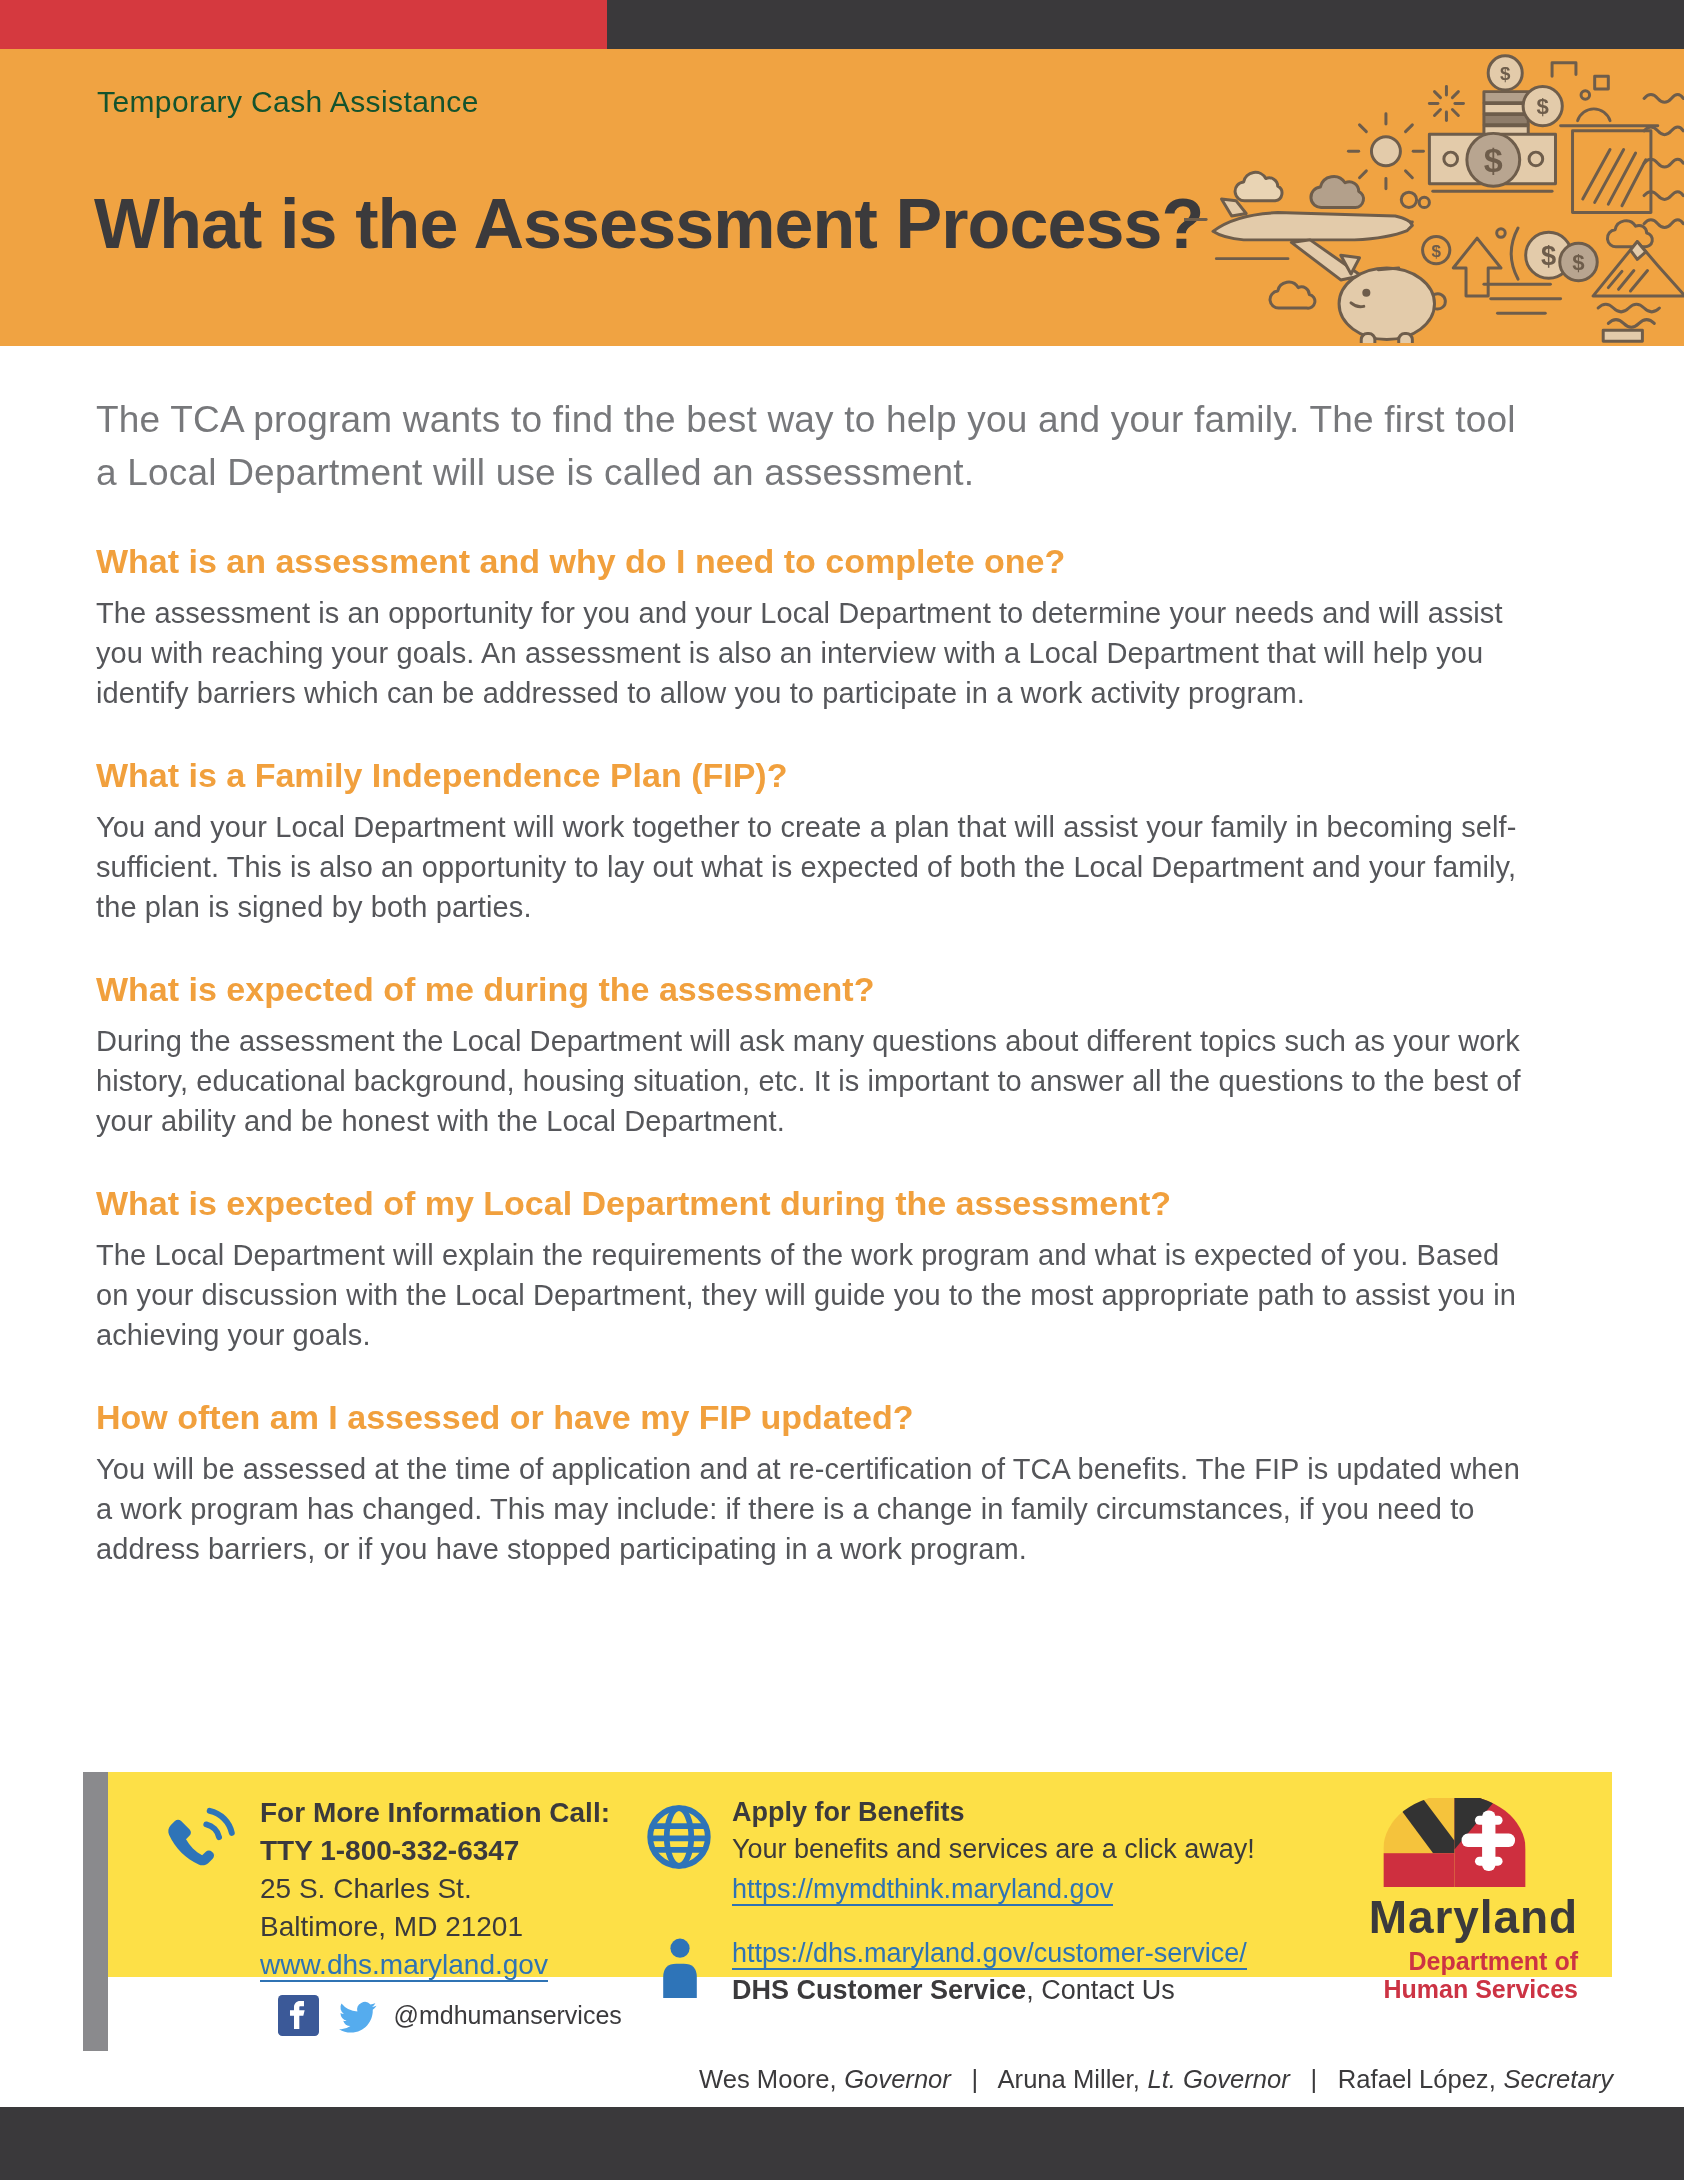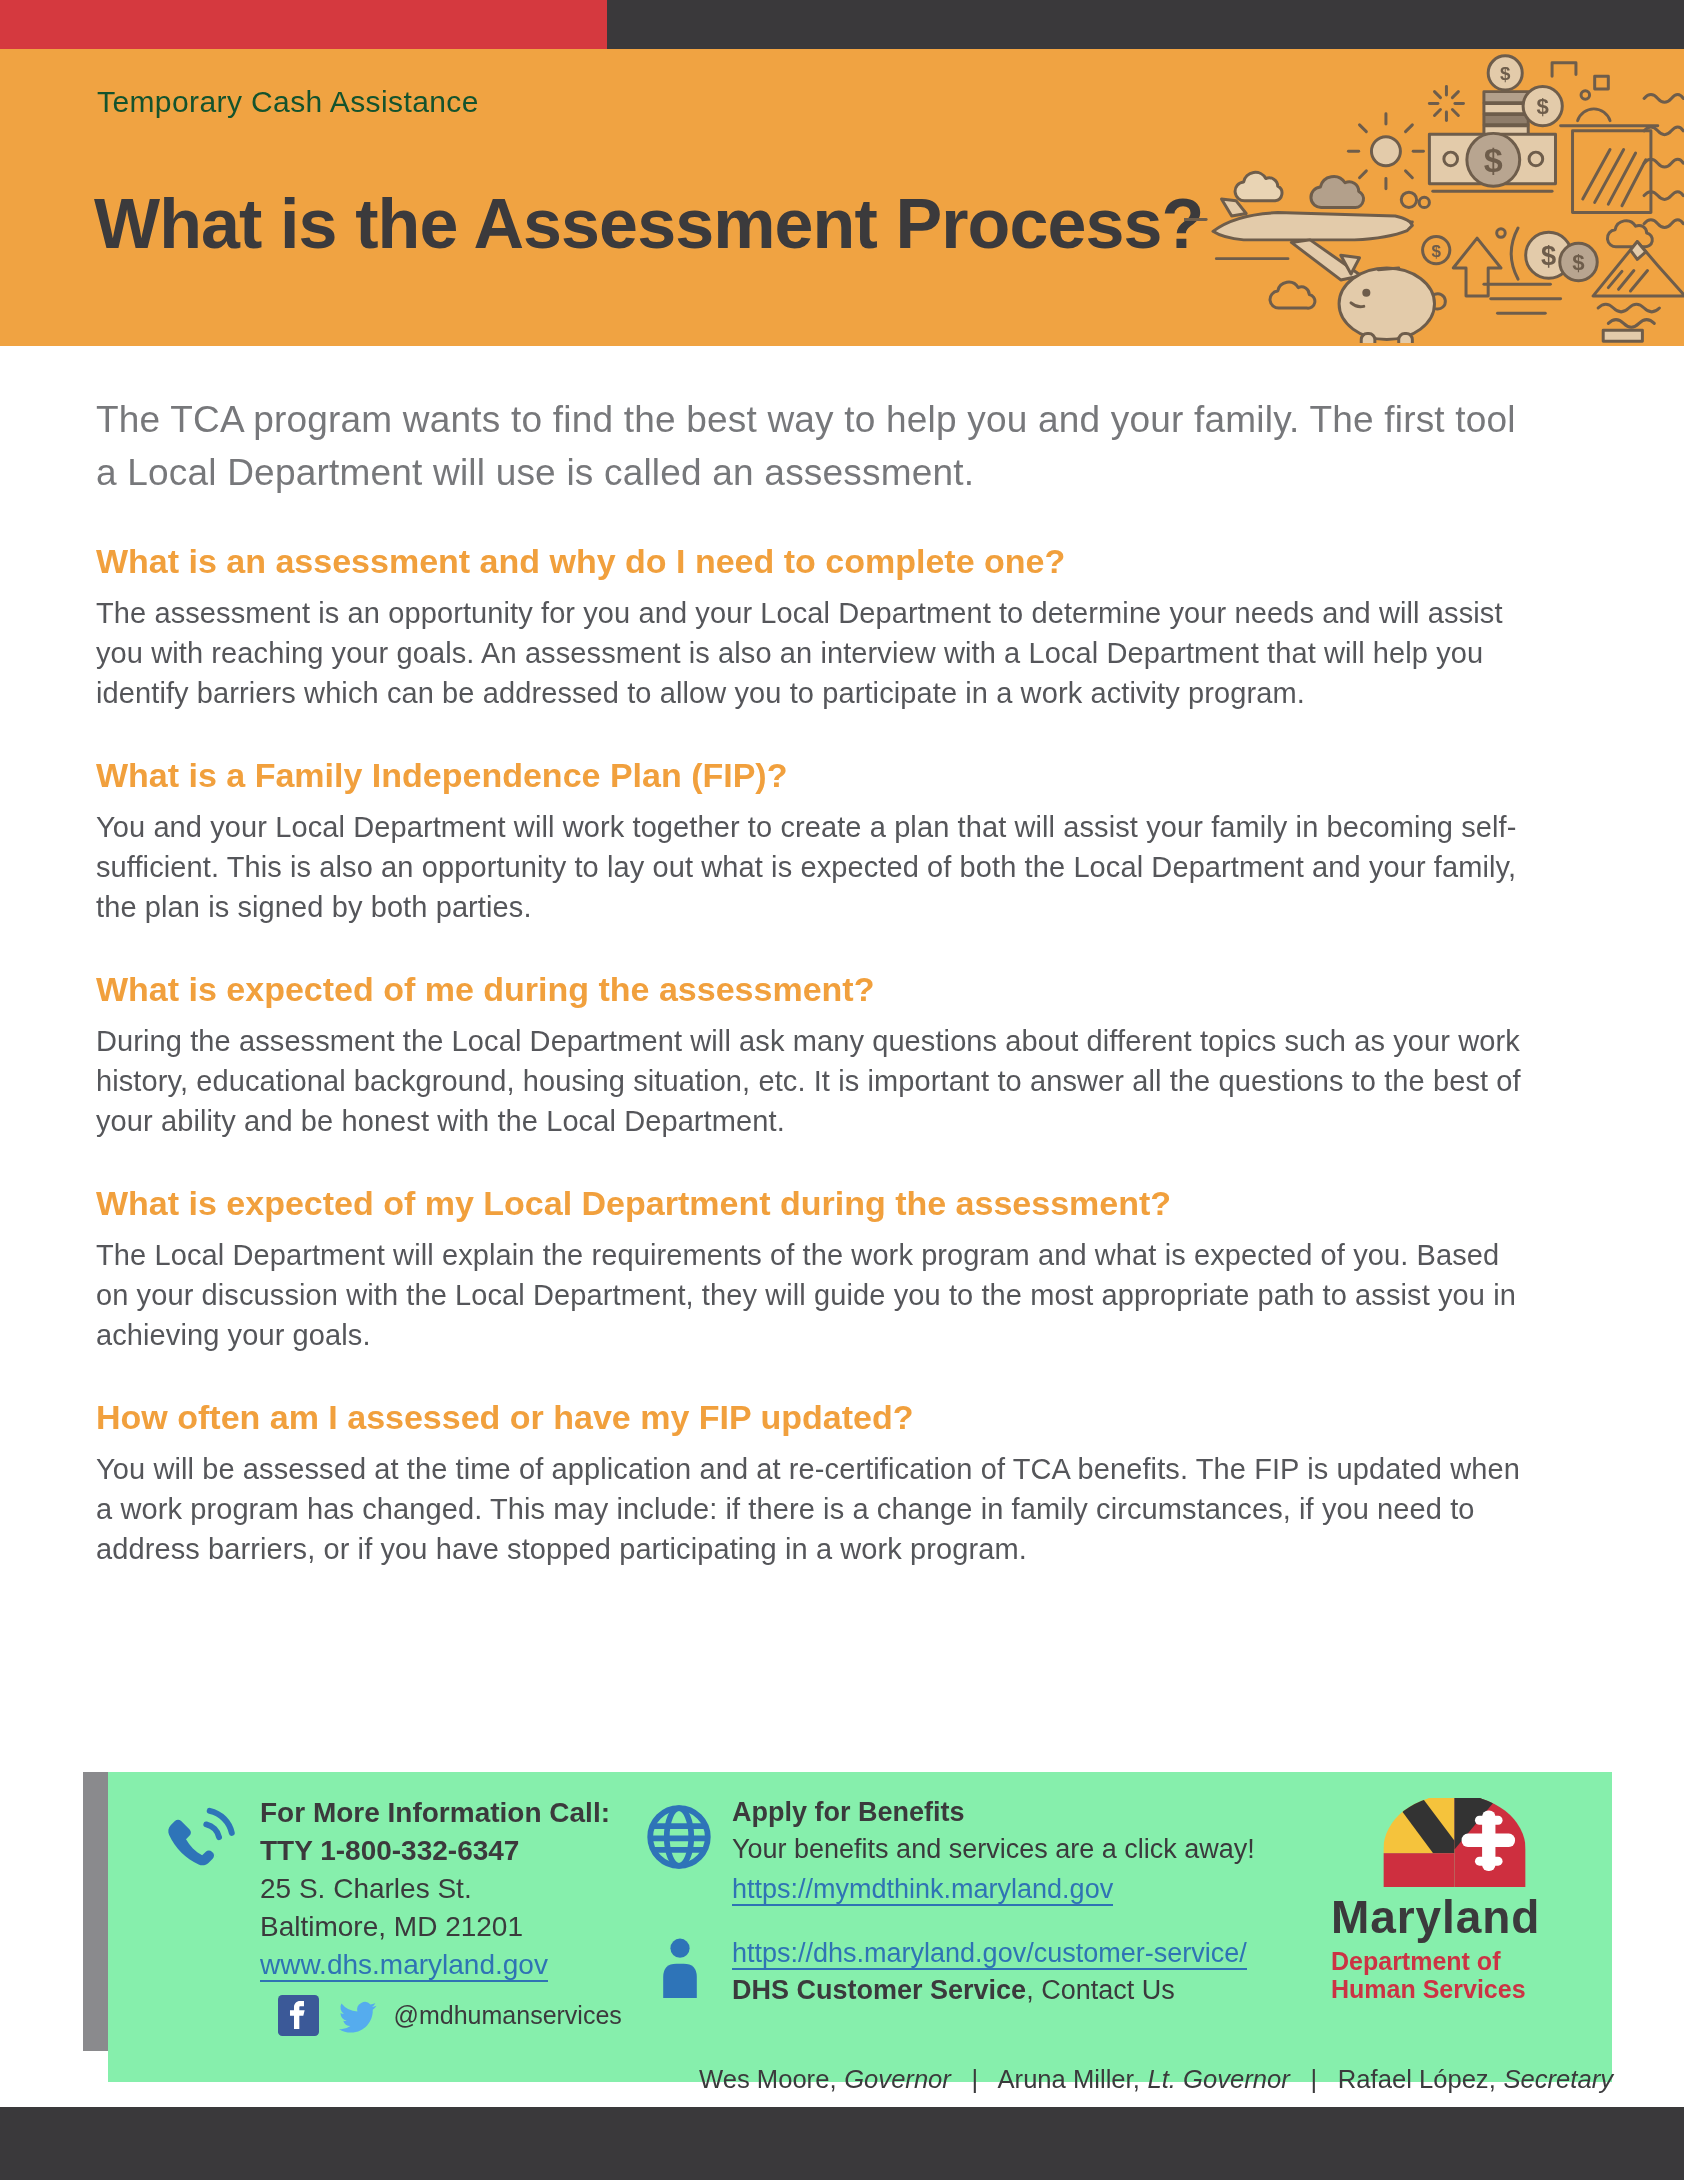--- a/index.html
+++ b/index.html
@@ -19,40 +19,40 @@
   .doodle { position:absolute; right:0; top:0; width:501px; height:294px; }
 
   
   .content { position:absolute; left:96px; top:347px; width:1433px; }
   .intro { margin-top:46px; font-size:37px; line-height:53px; color:#77787b; letter-spacing:0.2px; }
   .sec-heading { margin-top:43px; margin-bottom:12px; font-size:34px; font-weight:700; color:#f1a03d; }
   .sec-body { font-size:29px; line-height:40px; color:#55565a; letter-spacing:0.1px; }
 
   
   .footer-strip { position:absolute; left:83px;  top:1772px; width:25px;  height:279px; background:#8a8a8d; }
-  .footer-box   { position:absolute; left:108px; top:1772px; width:1504px; height:310px; background:#86efac; }
+  .footer-box   { position:absolute; left:108px; top:1772px; width:1504px; height:205px; background:#fde047; }
 
   .f-icon { position:absolute; }
   .f-text { position:absolute; font-size:28px; line-height:38px; color:#3b3a3c; }
   .f-bold { font-weight:700; }
   .f-link { color:#2f73b4; text-decoration:none; border-bottom:2.6px solid #2f73b4; padding-bottom:0; cursor:pointer; }
 
   .col-info-icon   { left:49px;  top:32px;  width:85px; height:85px; }
   .col-info-text   { left:152px; top:22px; }
   .social-row { position:absolute; left:170px; top:223px; display:flex; align-items:center; }
   .fb-icon { width:41px; height:41px; margin-right:12px; cursor:pointer; }
   .tw-icon { width:49px; height:41px; margin-right:13.6px; cursor:pointer; }
   .social-handle { font-size:25px; color:#3b3a3c; }
 
   .col-apply-icon  { left:535px; top:29px;  width:72px; height:72px; }
   .col-apply-text  { left:624px; top:22px;  font-size:27px; line-height:37px; }
   .col-cust-icon   { left:542px; top:162px; width:60px; height:68px; }
   .col-cust-text   { left:624px; top:160px; font-size:27px; line-height:37px; }
 
-  .col-logo { position:absolute; left:1223px; top:25.6px; width:247px; text-align:left; }
+  .col-logo { position:absolute; left:1223px; top:25.6px; width:247px; text-align:right; }
   .logo-flag { width:143px; height:89px; margin:0 auto; display:block; }
   .logo-state { font-size:46px; font-weight:700; color:#3b3a3c; letter-spacing:0.9px; margin-top:3.4px; }
   .logo-dept  { font-size:25px; font-weight:700; color:#cc3344; line-height:28px; margin-top:3.4px; }
 
   
   .officials { position:absolute; top:2065px; right:72px; font-size:25.6px; color:#3b3a3c; white-space:nowrap; }
   .officials i { font-style:italic;text-align:right; }
   .officials .off-name { margin-right:7.7px; }
   .officials .sep { margin:0 13.6px; color:#3b3a3c; }
   .bar-bottom { position:absolute; left:0; top:2107px; width:1685px; height:73px; background:#3a393b; }

